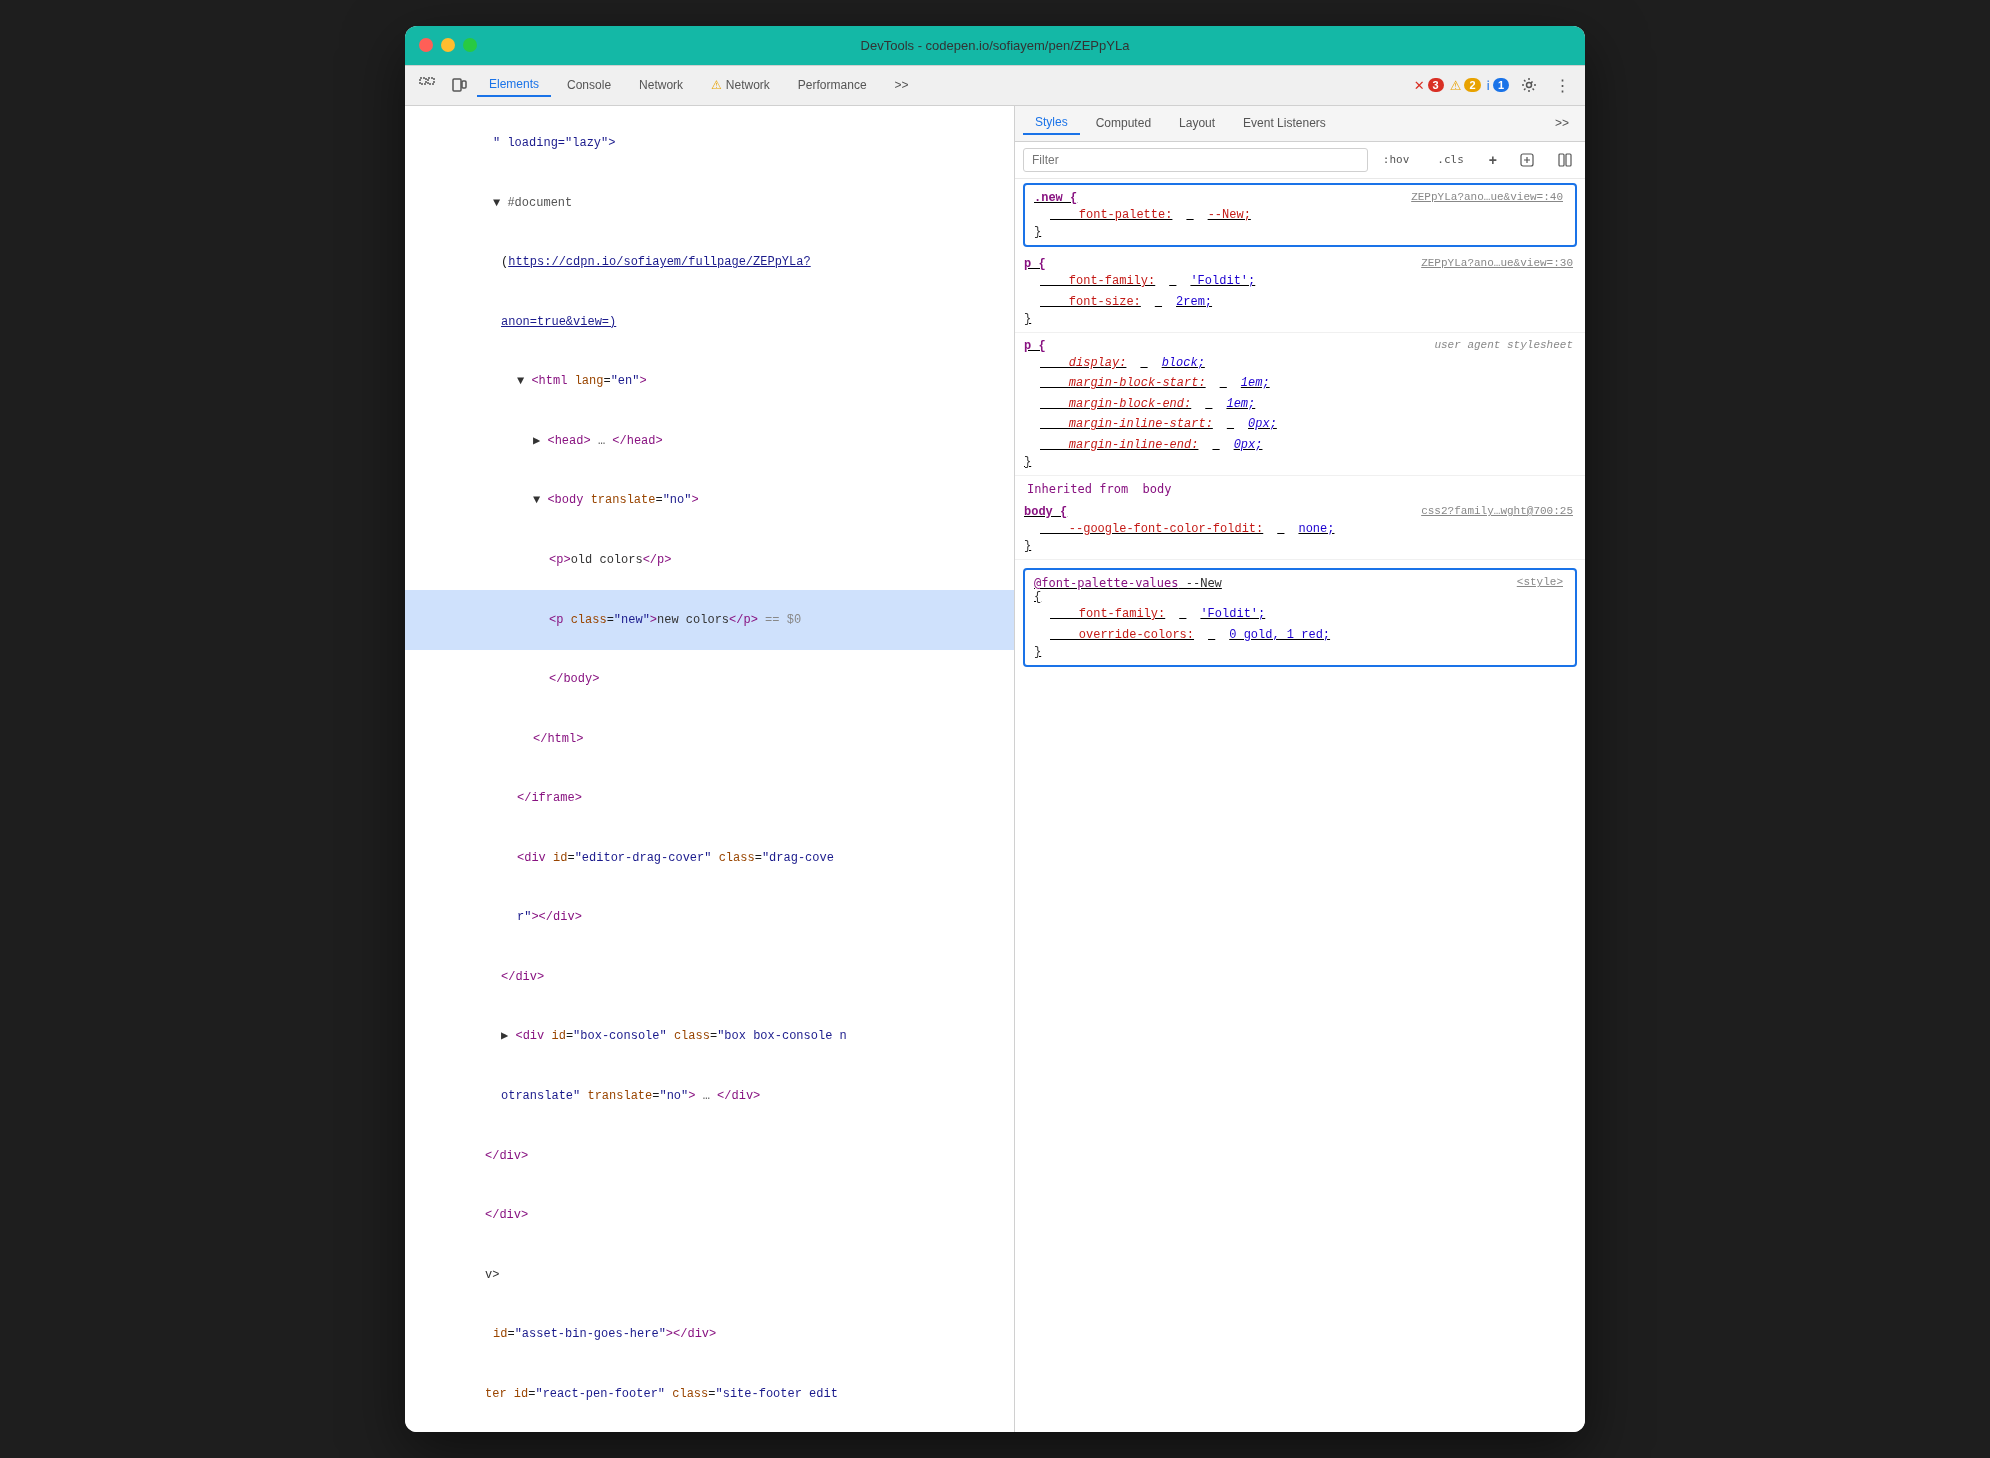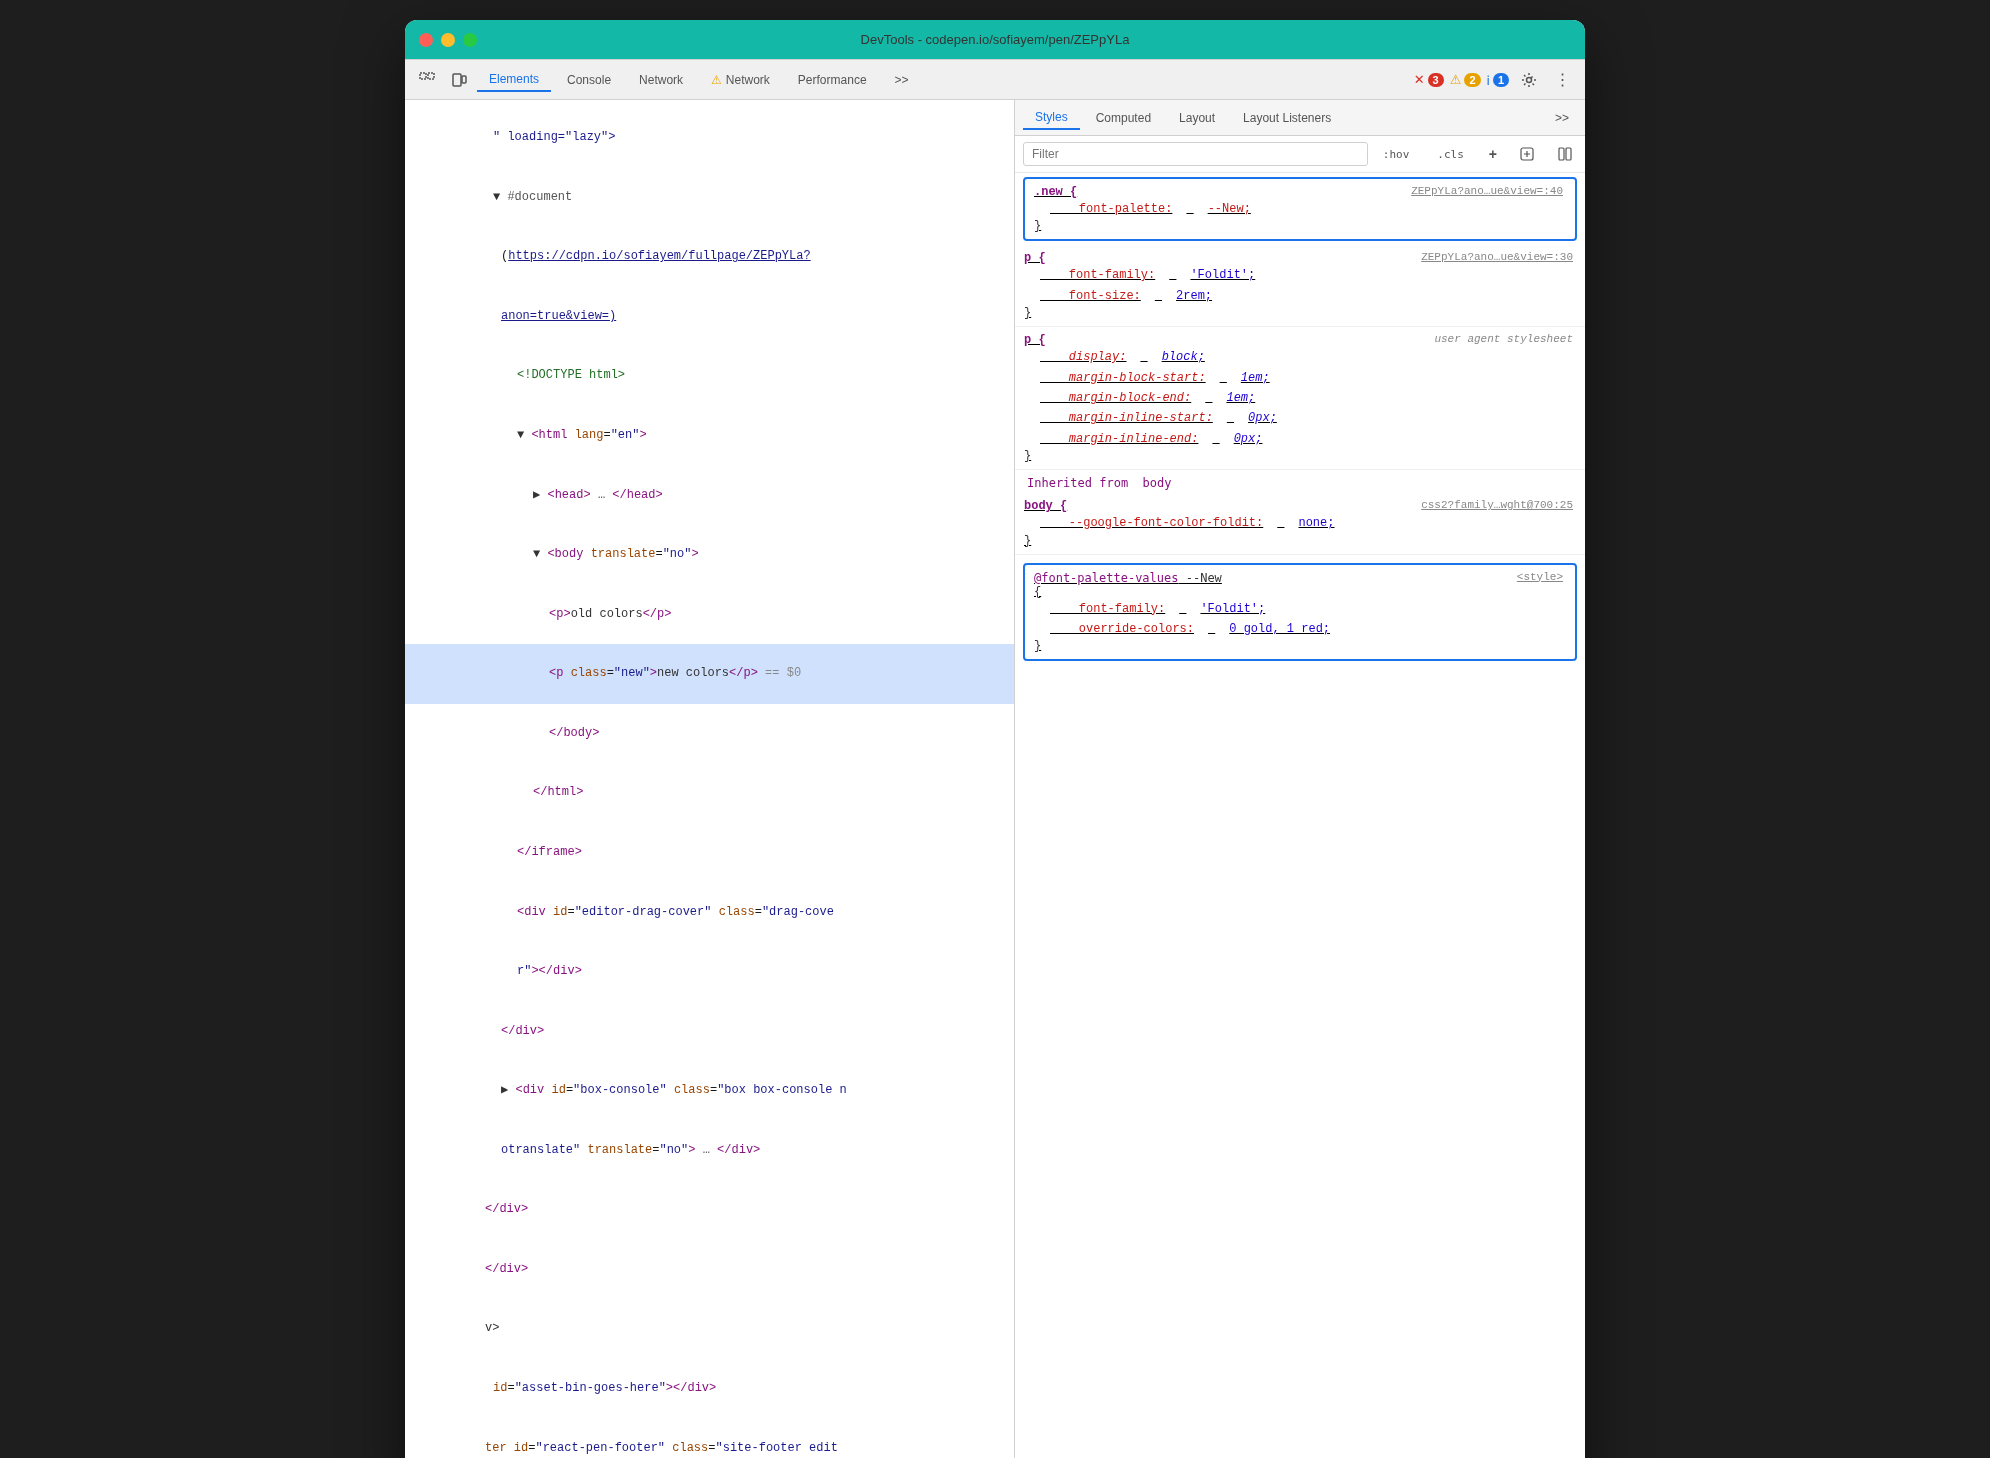--- a/index.html
+++ b/index.html
@@ -378,23 +378,20 @@
         <div class="dom-line">
           <span class="expand-arrow">▼</span> <span class="marker">#document</span>
         </div>
         <div class="dom-line indent-1" style="padding-left:24px;">
           (<span class="link">https://cdpn.io/sofiayem/fullpage/ZEPpYLa?</span>
         </div>
         <div class="dom-line indent-1" style="padding-left:24px;">
           <span class="link">anon=true&amp;view=)</span>
         </div>
         <div class="dom-line" style="padding-left:40px;">
-          <span class="comment">&lt;!DOCTYPE html&gt;</span>
-        </div>
-        <div class="dom-line" style="padding-left:40px;">
           <span class="expand-arrow">▼</span> <span class="tag">&lt;html</span> <span class="attr-name">lang</span>=<span class="attr-value">"en"</span><span class="tag">&gt;</span>
         </div>
         <div class="dom-line" style="padding-left:56px;">
           <span class="expand-arrow">▶</span> <span class="tag">&lt;head&gt;</span> <span class="marker">…</span> <span class="tag">&lt;/head&gt;</span>
         </div>
         <div class="dom-line" style="padding-left:56px;">
           <span class="expand-arrow">▼</span> <span class="tag">&lt;body</span> <span class="attr-name">translate</span>=<span class="attr-value">"no"</span><span class="tag">&gt;</span>
         </div>
         <div class="dom-line" style="padding-left:72px;">
           <span class="tag">&lt;p&gt;</span><span class="text-content">old colors</span><span class="tag">&lt;/p&gt;</span>
@@ -445,21 +442,21 @@
       </div>
 
     </div>
 
     <div class="styles-panel">
 
       <div class="styles-tabs">
         <div class="styles-tab active">Styles</div>
         <div class="styles-tab">Computed</div>
         <div class="styles-tab">Layout</div>
-        <div class="styles-tab">Layout Listeners</div>
+        <div class="styles-tab">Event Listeners</div>
         <div class="styles-tab-more">&gt;&gt;</div>
       </div>
 
       <div class="filter-bar">
         <input class="filter-input" type="text" placeholder="Filter" style="">
         <div class="filter-actions">
           <button class="filter-btn">:hov</button>
           <button class="filter-btn">.cls</button>
           <span class="filter-btn-plus">+</span>
           <div class="toolbar-icon" style="width:24px;height:24px;">

